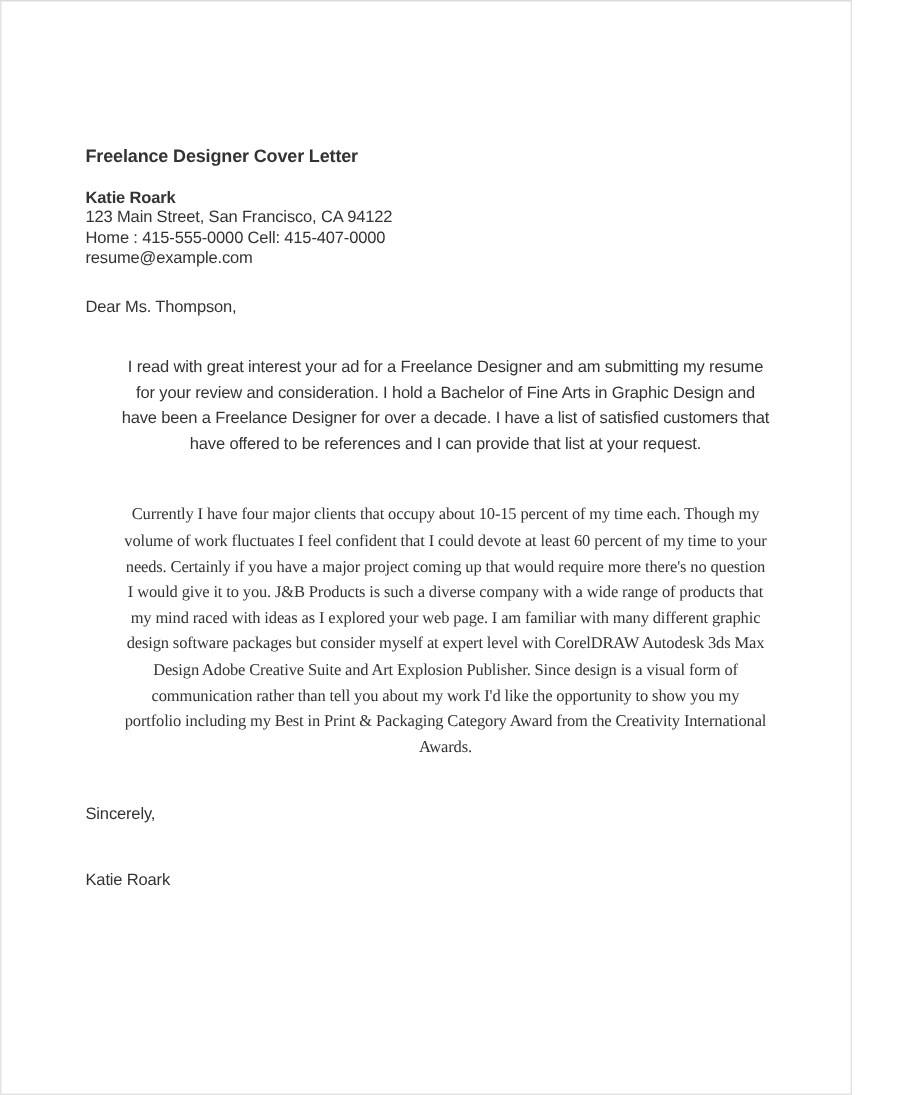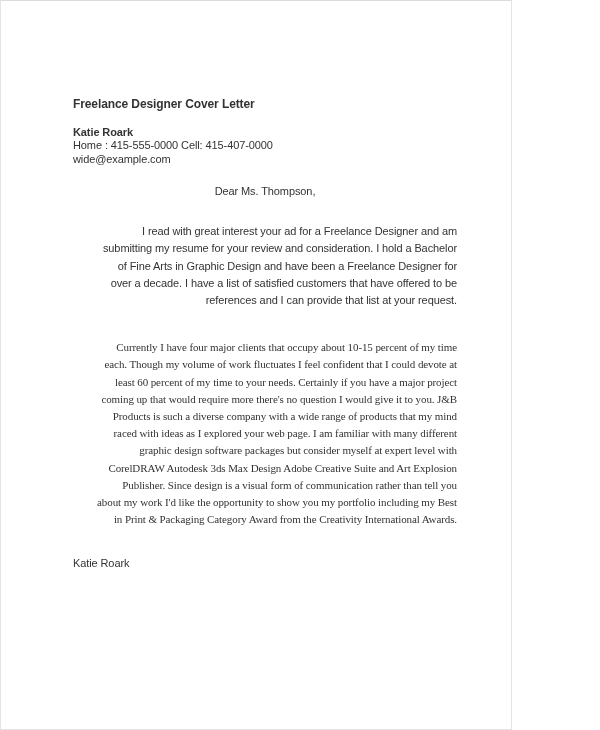--- a/index.html
+++ b/index.html
@@ -2,30 +2,29 @@
 <html><head>
 <meta charset="utf-8">
 <style>
   html, body {
     margin: 0;
     padding: 0;
     background: #ffffff;
   }
   .page {
     position: relative;
-    width: 512px;
+    width: 568px;
     height: 730px;
     box-sizing: border-box;
     background: #ffffff;
     border: 1px solid #e4e4e4;
     border-top-color: #dcdcdc;
     font-family: "Liberation Sans", sans-serif;
     color: #333333;
     overflow: hidden;
-    padding-left: 16px;
   }
   .content {
     padding: 97px 54px 0 56px;
     font-size: 11px;
     letter-spacing: -0.1px;
   }
   .title {
     font-size: 12px;
     font-weight: 700;
     line-height: 13px;
@@ -34,25 +33,24 @@
   }
   .sender {
     line-height: 13.4px;
   }
   .sender .name {
     font-weight: 700;
   }
   .salutation {
     margin-top: 17px;
     line-height: 17px;
-    text-align: center;
   }
   .para {
     line-height: 17.2px;
-    text-align: right;
+    text-align: center;
     margin-left: 24px;
   }
   .para-1 { margin-top: 23px; }
   .para-2 { margin-top: 30px; font-family: Liberation Serif, serif; }
   .para-3 { margin-top: 36px; }
   .closing {
     margin-top: 28px;
     line-height: 17px;
   }
   .signature {
@@ -63,28 +61,30 @@
 </head>
 <body>
 
 <div class="page">
   <div class="content">
 
     <div class="title">Freelance Designer Cover Letter</div>
 
     <div class="sender">
       <div class="name">Katie Roark</div>
+      <div>123 Main Street, San Francisco, CA 94122</div>
       <div>Home : 415-555-0000 Cell: 415-407-0000</div>
-      <div>wide@example.com</div>
+      <div>resume@example.com</div>
     </div>
 
     <div class="salutation">Dear Ms. Thompson,</div>
 
     <div class="para para-1">I read with great interest your ad for a Freelance Designer and am submitting my resume for your review and consideration. I hold a Bachelor of Fine Arts in Graphic Design and have been a Freelance Designer for over a decade. I have a list of satisfied customers that have offered to be references and I can provide that list at your request.</div>
 
     <div class="para para-2">Currently I have four major clients that occupy about 10-15 percent of my time each. Though my volume of work fluctuates I feel confident that I could devote at least 60 percent of my time to your needs. Certainly if you have a major project coming up that would require more there's no question I would give it to you. J&amp;B Products is such a diverse company with a wide range of products that my mind raced with ideas as I explored your web page. I am familiar with many different graphic design software packages but consider myself at expert level with CorelDRAW Autodesk 3ds Max Design Adobe Creative Suite and Art Explosion Publisher. Since design is a visual form of communication rather than tell you about my work I'd like the opportunity to show you my portfolio including my Best in Print &amp; Packaging Category Award from the Creativity International Awards.</div>
 
 
+    <div class="closing">Sincerely,</div>
 
     <div class="signature">Katie Roark</div>
 
   </div>
 </div>
 
 </body></html>

